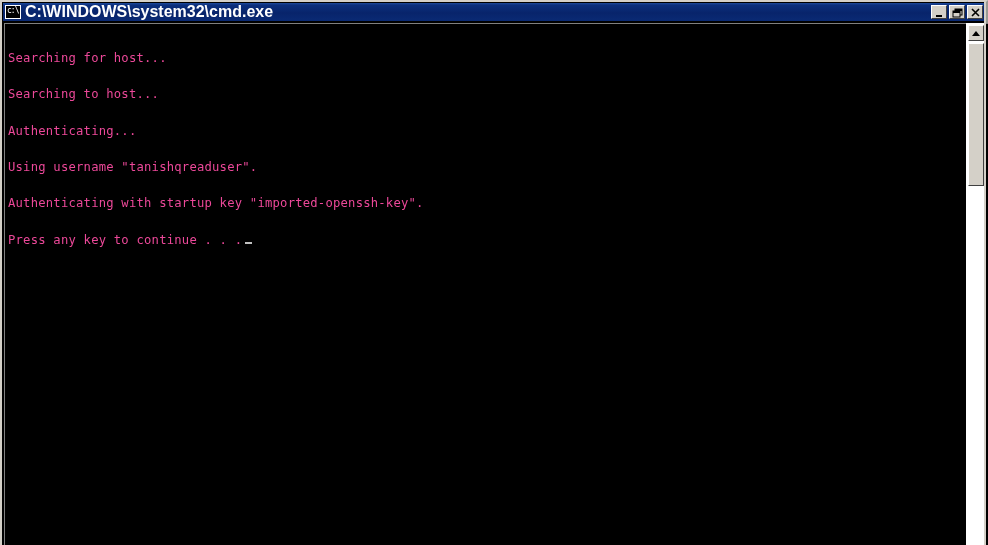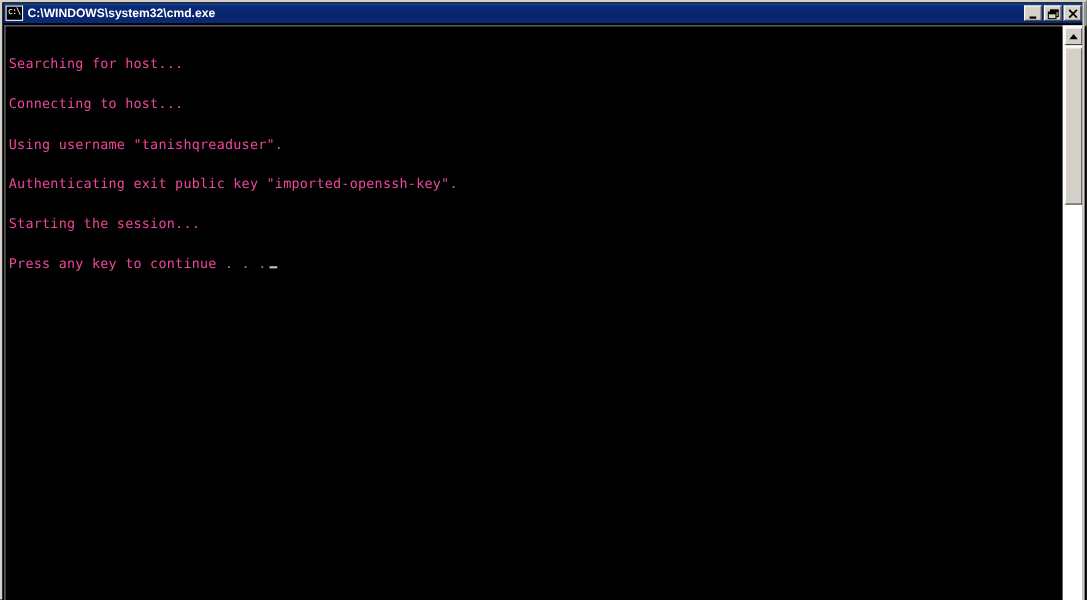--- a/index.html
+++ b/index.html
@@ -57,21 +57,21 @@
     top: -1px;
     font-family: "DejaVu Sans Mono", monospace;
     font-size: 8px;
     line-height: 12px;
     color: #ffffff;
     letter-spacing: -1px;
     white-space: nowrap;
   }
   .title-text {
     font-family: "Liberation Sans", sans-serif;
-    font-size: 11px;
+    font-size: 16px;
     font-weight: bold;
     color: #ffffff;
     white-space: nowrap;
     letter-spacing: 0px;
     flex: 1 1 auto;
     overflow: hidden;
   }
   .title-buttons {
     display: flex;
     gap: 2px;
@@ -212,24 +212,24 @@
         <svg width="12" height="10" viewBox="0 0 12 10">
           <path d="M2 1 L9 8 M9 1 L2 8" stroke="#000000" stroke-width="1.6" fill="none"></path>
         </svg>
       </div>
     </div>
   </div>
 
   <div class="console-area">
     <div class="console-text">
       <span class="line">Searching for host...</span>
-      <span class="line">Connecting to host...</span>
+      <span class="line">Searching to host...</span>
+      <span class="line">Authenticating...</span>
       <span class="line">Using username "tanishqreaduser".</span>
-      <span class="line">Authenticating exit public key "imported-openssh-key".</span>
-      <span class="line">Starting the session...</span>
+      <span class="line">Authenticating with startup key "imported-openssh-key".</span>
       <span class="line"><span>Press any key to continue . . .</span><span class="cursor-block"></span></span>
     </div>
   </div>
 
   <div class="scrollbar">
     <div class="sb-arrow">
       <svg width="8" height="5" viewBox="0 0 8 5">
         <path d="M4 0 L8 5 L0 5 Z" fill="#000000"></path>
       </svg>
     </div>

